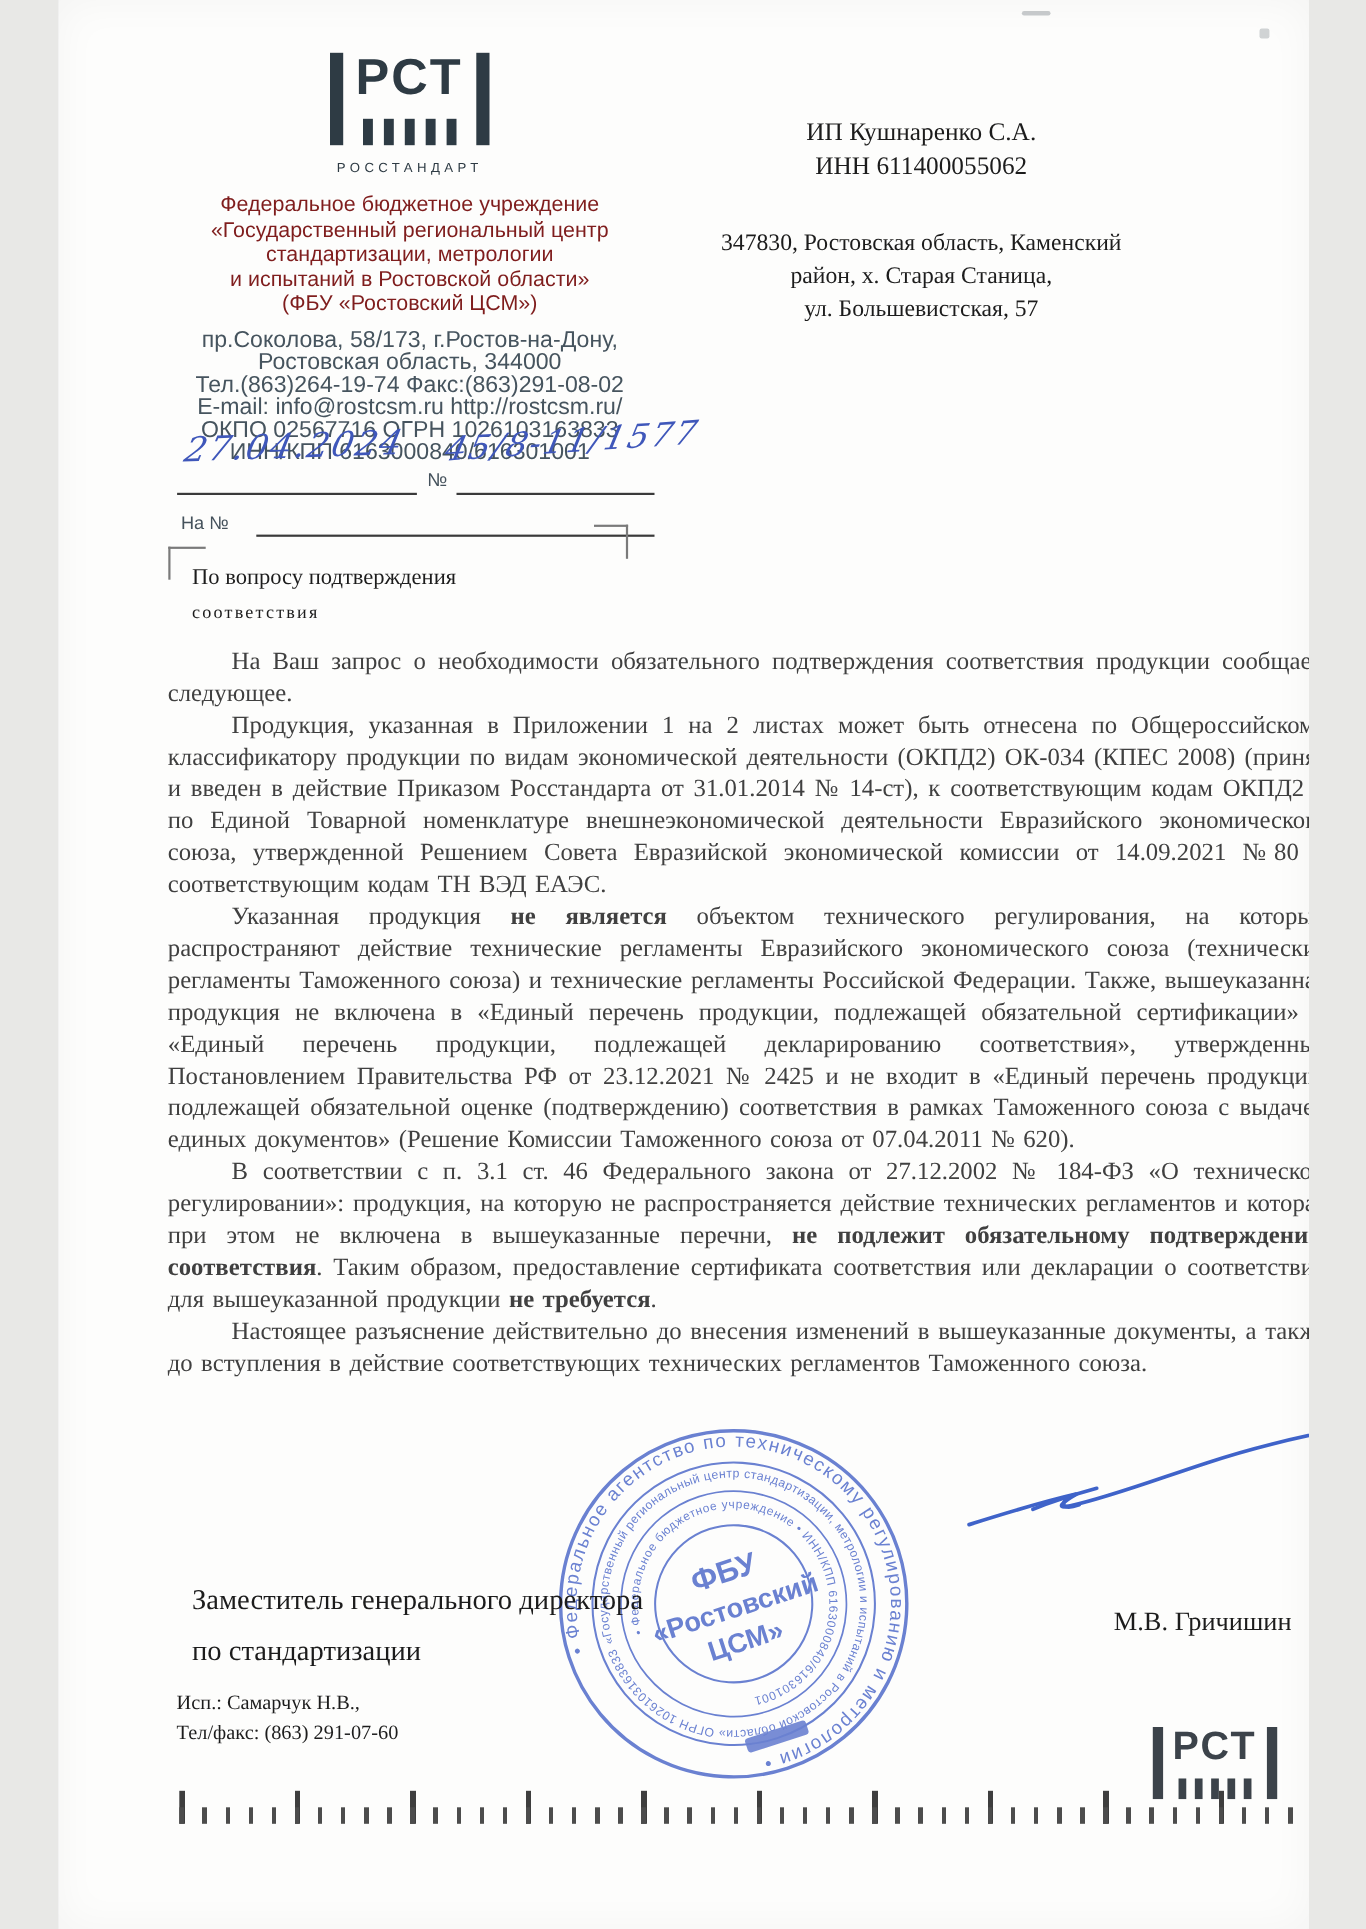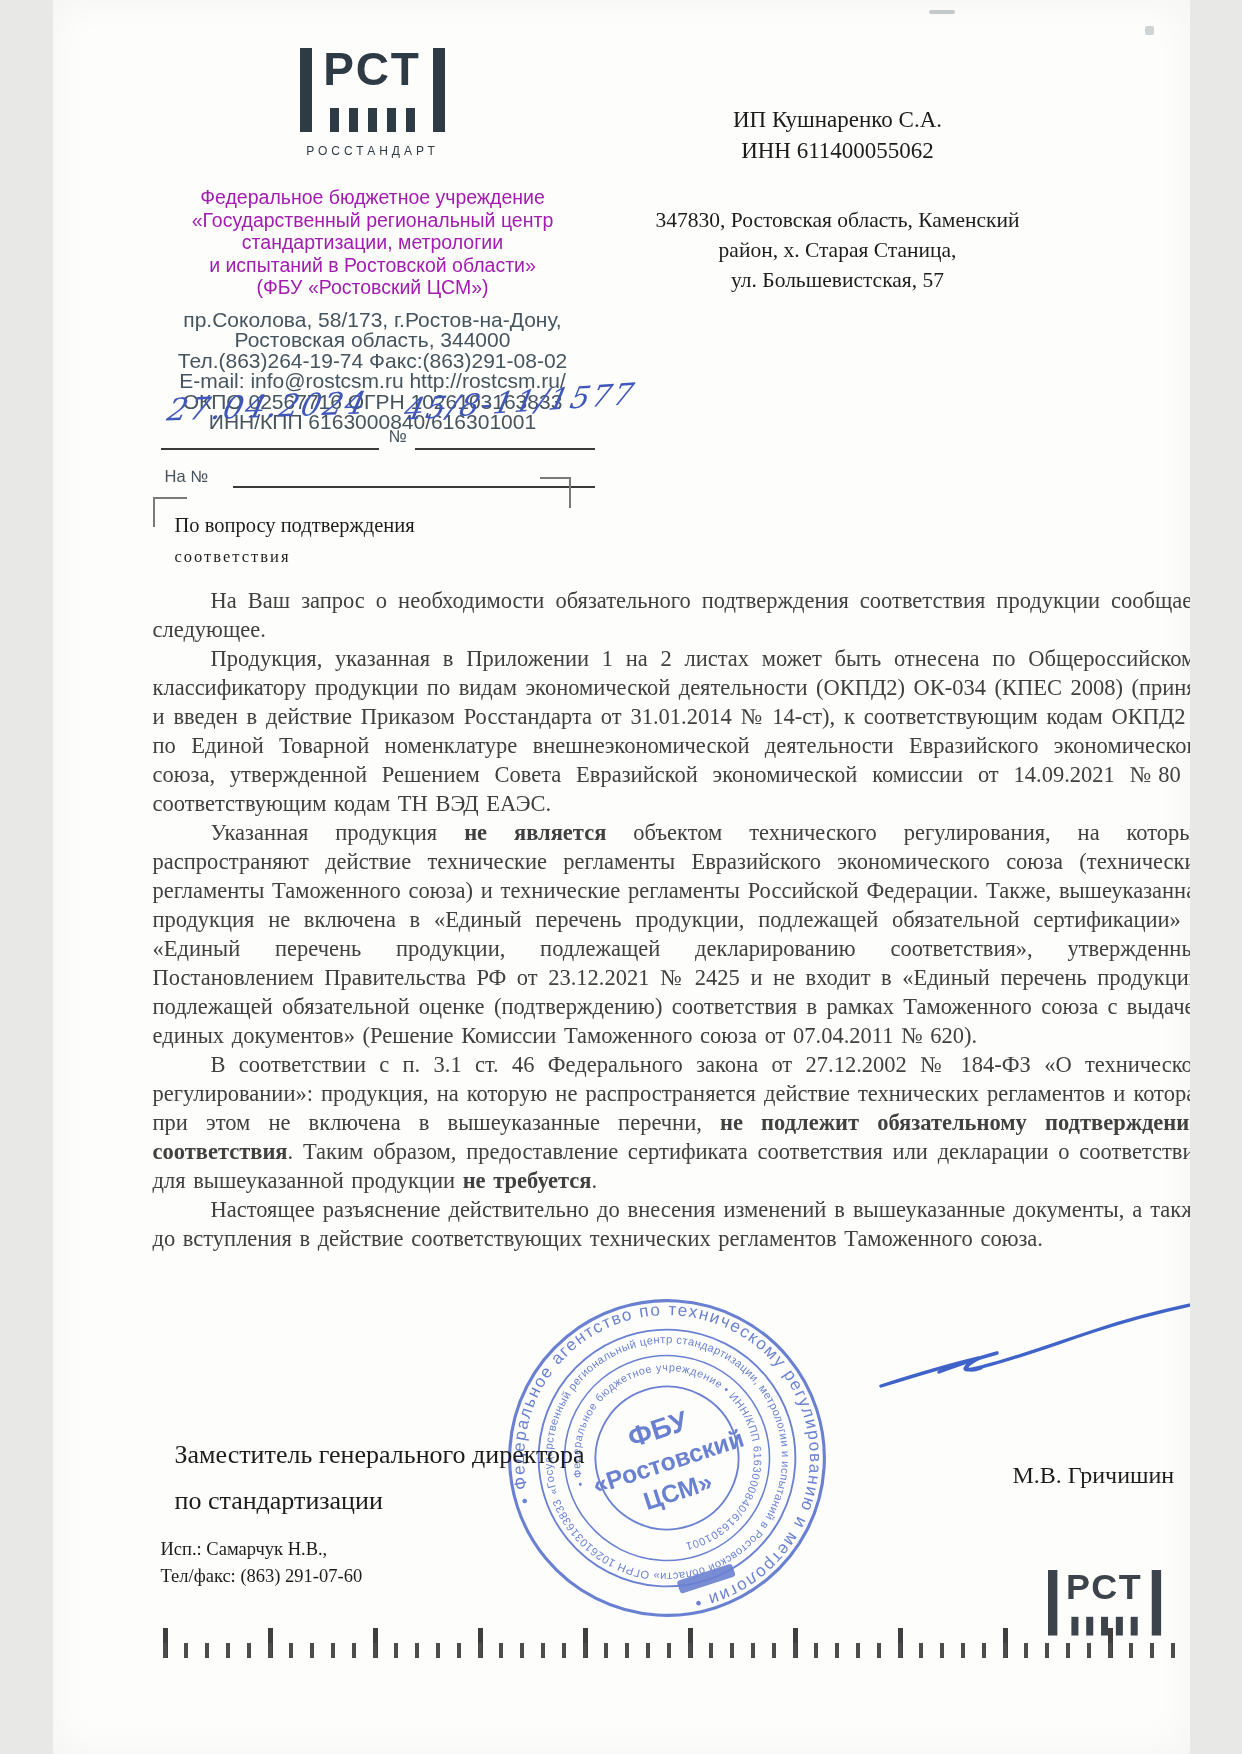--- a/index.html
+++ b/index.html
@@ -12,21 +12,21 @@
   .letterhead{position:absolute;left:100px;top:48px;width:440px;text-align:center;
               font-family:"Liberation Sans", sans-serif;color:#45525c;}
   .rst-logo{display:inline-flex;align-items:stretch;gap:11px;height:84px;}
   .rst-logo .vbar{width:12px;background:#2e3b44;}
   .rst-mid{display:flex;flex-direction:column;justify-content:space-between;align-items:center;}
   .rst-letters{font-family:"Liberation Sans", sans-serif;font-weight:800;font-size:46px;
                line-height:0.92;color:#2e3b44;letter-spacing:3px;}
   .rst-ticks{display:flex;gap:10px;height:24px;align-items:flex-end;}
   .rst-ticks i{display:block;width:9px;height:24px;background:#2e3b44;}
   .agency{margin-top:8px;font-size:12px;font-weight:400;letter-spacing:4px;color:#2e3b44;}
-  .org{margin-top:28px;font-size:19.5px;line-height:22.5px;color:#a21caf;}
+  .org{margin-top:16px;font-size:19.5px;line-height:22.5px;color:#7f1d1d;}
   .addr{margin-top:11px;font-size:21px;line-height:20.5px;color:#46545e;}
 
   
   .date-row{position:absolute;left:104px;top:400px;width:440px;height:50px;
             font-family:"Liberation Sans", sans-serif;color:#45525c;}
   .u-line{position:absolute;bottom:0;border-bottom:2px solid #3a3a3a;}
   .hand{font-family:"DejaVu Serif", serif;font-style:italic;color:#3f57ba;
         transform:skewX(-14deg) rotate(-2deg);letter-spacing:2px;white-space:nowrap;}
   .hand-date{position:absolute;left:12px;top:-12px;font-size:31px;}
   .no-label{position:absolute;left:232px;bottom:3px;font-size:17px;}

